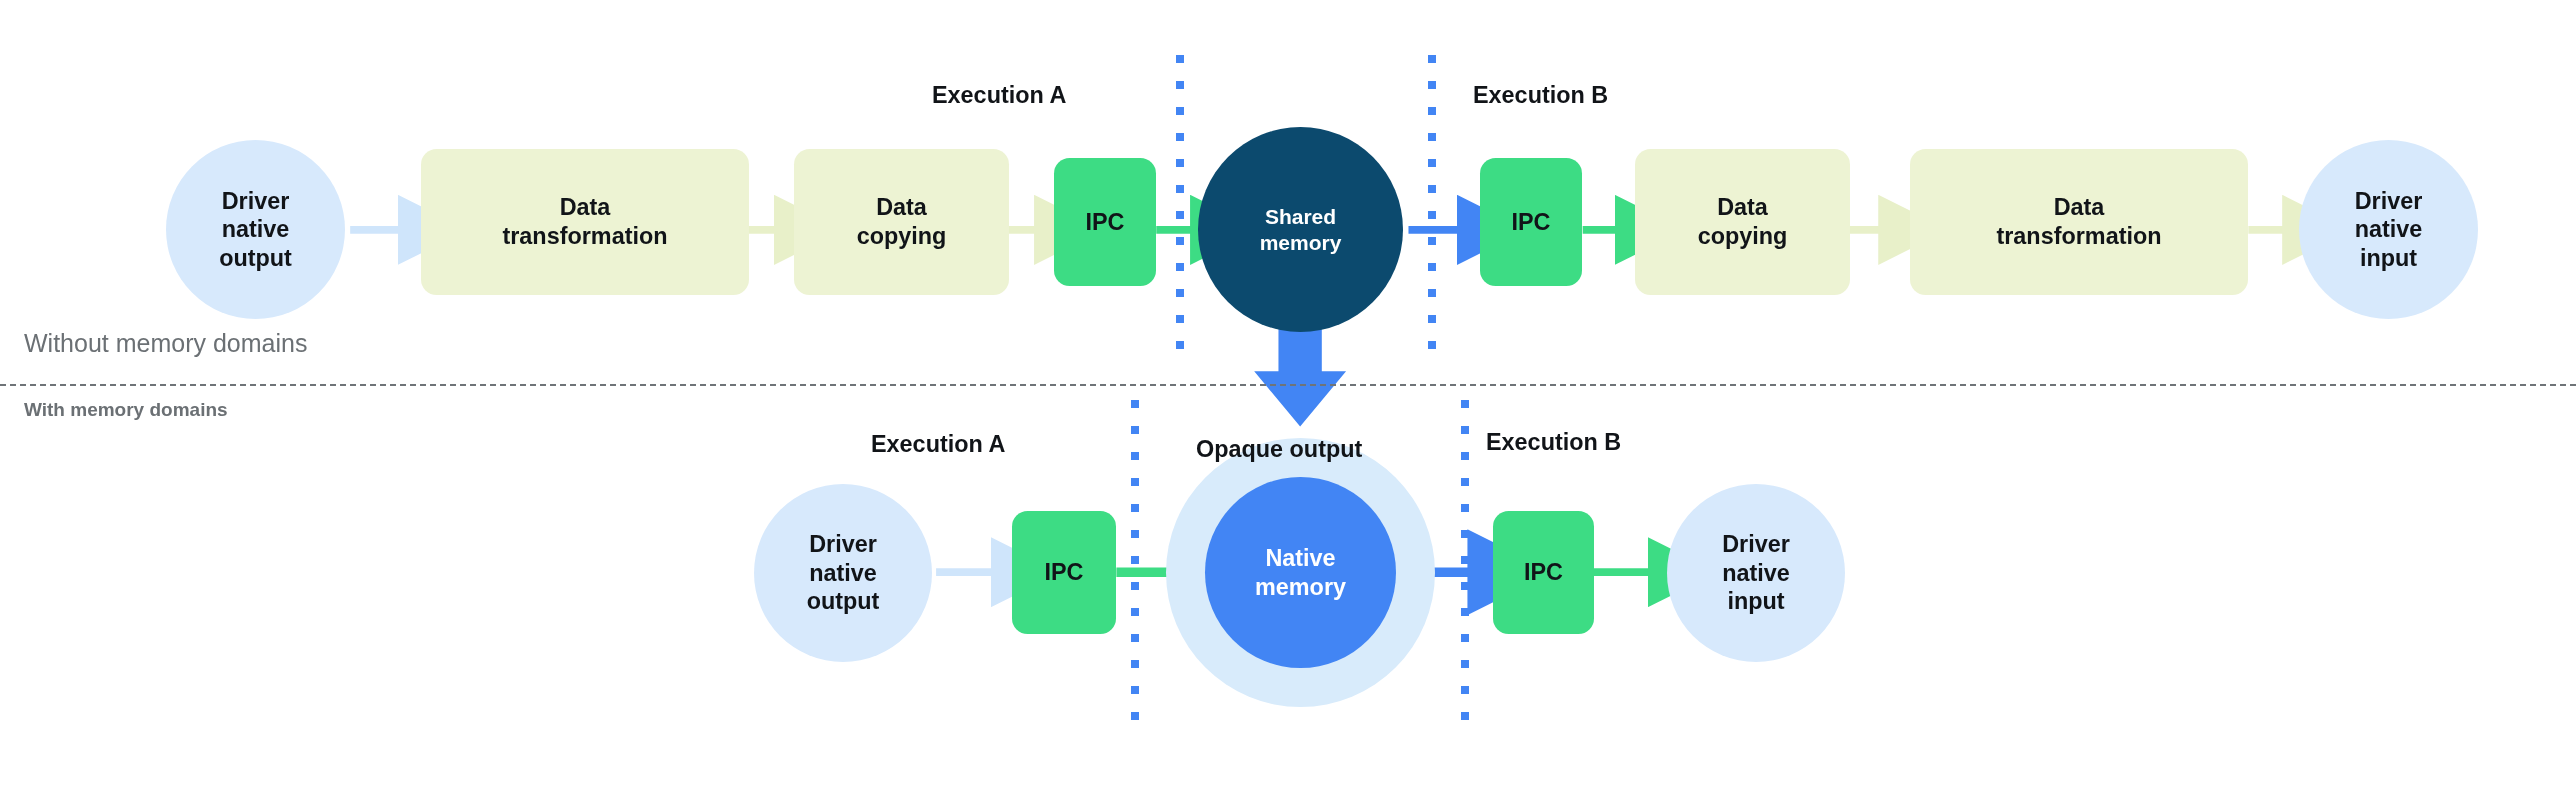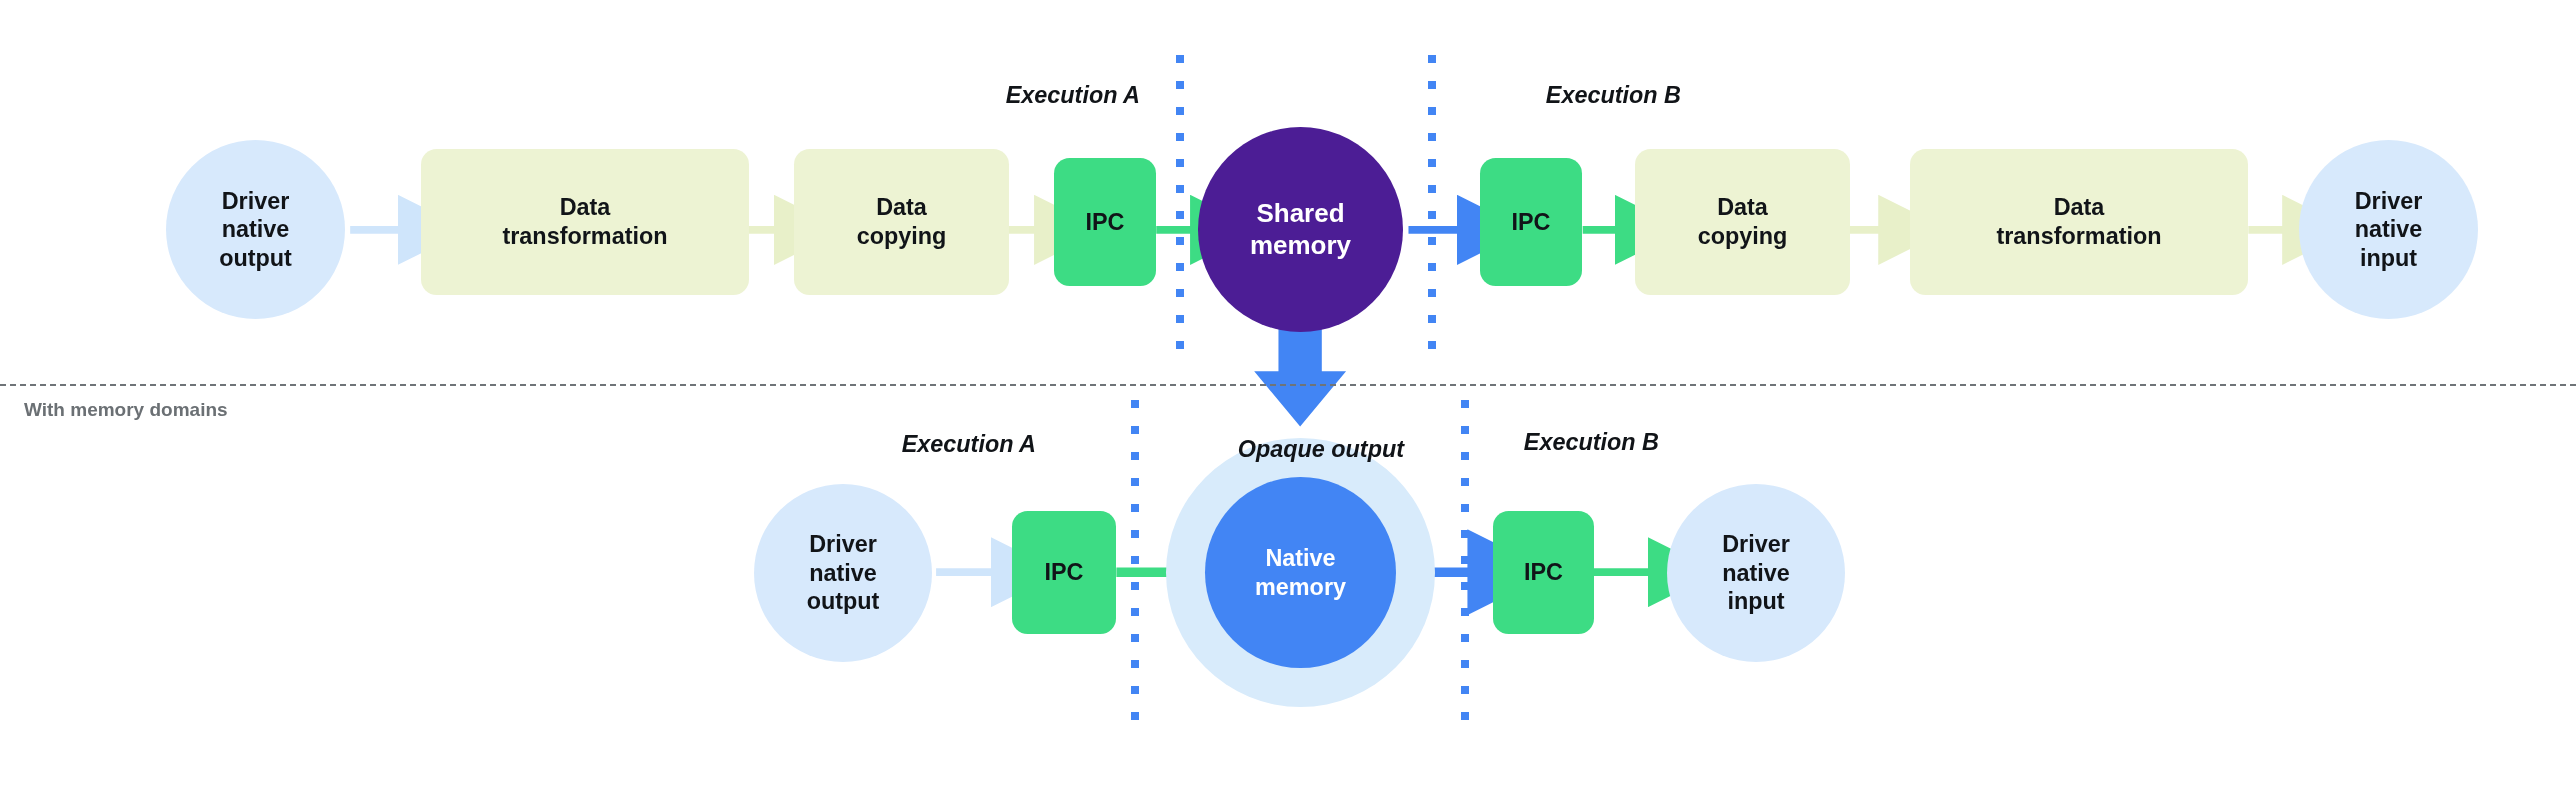--- a/index.html
+++ b/index.html
@@ -6,22 +6,22 @@
   body{width:2576px;height:796px;position:relative;overflow:hidden;
        font-family:"Liberation Sans","DejaVu Sans",sans-serif;}
   #stage{position:absolute;left:0;top:0;width:2576px;height:796px;}
 
   .node{position:absolute;display:flex;align-items:center;justify-content:center;
         text-align:center;font-weight:bold;color:#111418;line-height:1.22;}
 
   .circle{border-radius:50%;}
   .rbox{border-radius:15.6px;}
 
-  .lbl{position:absolute;font-weight:bold;color:#111418;text-align:right;
-       white-space:nowrap;font-style:italic;}
+  .lbl{position:absolute;font-weight:bold;color:#111418;text-align:left;
+       white-space:nowrap;}
 
   .divider{position:absolute;left:0;width:2576px;height:0;
            border-top:2.6px dashed #6f7478;}
 
   .sectionlabel{position:absolute;color:#6b7074;font-weight:400;white-space:nowrap;}
 
   .vdot{position:absolute;width:7.8px;
         background-image:linear-gradient(to bottom,#4285f4 0 7.8px,rgba(0,0,0,0) 7.8px 26px);
         background-size:7.8px 26px;background-repeat:repeat-y;}
 
@@ -118,21 +118,21 @@
     <div>
       <div>Data</div>
       <div>copying</div>
     </div>
   </div>
 
   <div class="node rbox" style="left:1054px;top:158px;width:102px;height:128px;background:#3ddc84;font-size:23.4px;">
     <div>IPC</div>
   </div>
 
-  <div class="node circle" style="left:1198px;top:127px;width:205px;height:205px;background:#4c1d95;color:#ffffff;font-size:26px;">
+  <div class="node circle" style="left:1198px;top:127px;width:205px;height:205px;background:#0c4a6e;color:#ffffff;font-size:21px;">
     <div>
       <div>Shared</div>
       <div>memory</div>
     </div>
   </div>
 
   <div class="node rbox" style="left:1480px;top:158px;width:102px;height:128px;background:#3ddc84;font-size:23.4px;">
     <div>IPC</div>
   </div>
 
@@ -151,20 +151,21 @@
   </div>
 
   <div class="node circle" style="left:2299px;top:140px;width:179px;height:179px;background:#d7e9fc;font-size:23.4px;">
     <div>
       <div>Driver</div>
       <div>native</div>
       <div>input</div>
     </div>
   </div>
 
+  <div class="sectionlabel" style="left:24px;top:329px;font-size:25px;">Without memory domains</div>
 
   <div class="divider" style="top:384px;"></div>
 
   <div class="sectionlabel" style="left:24px;top:399px;font-size:19px;font-weight:bold;">With memory domains</div>
 
   <div class="node circle" style="left:1166px;top:438px;width:269px;height:269px;background:#d8ebfb;"></div>
 
   <div class="lbl" style="left:1196px;top:436px;width:208px;font-size:23.4px;">Opaque output</div>
 
   <div class="lbl" style="left:871px;top:431px;width:165px;font-size:23.4px;">Execution A</div>

